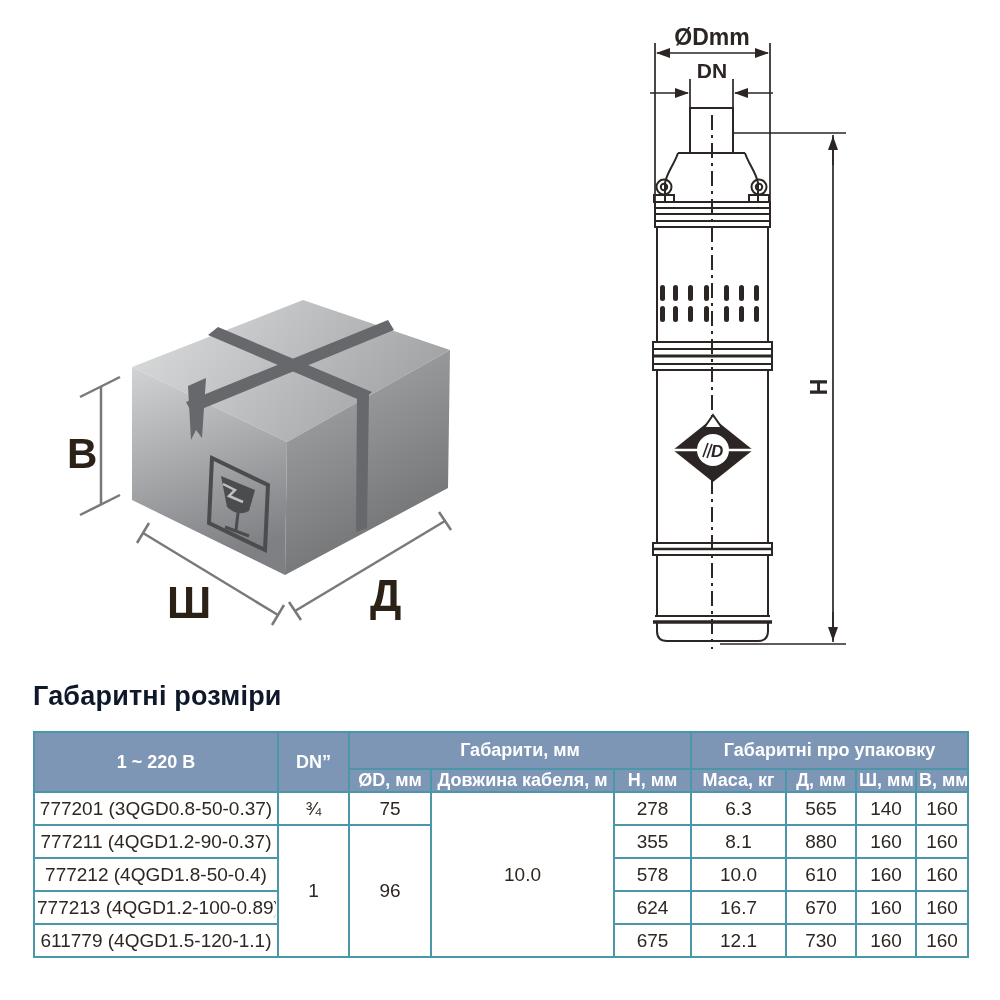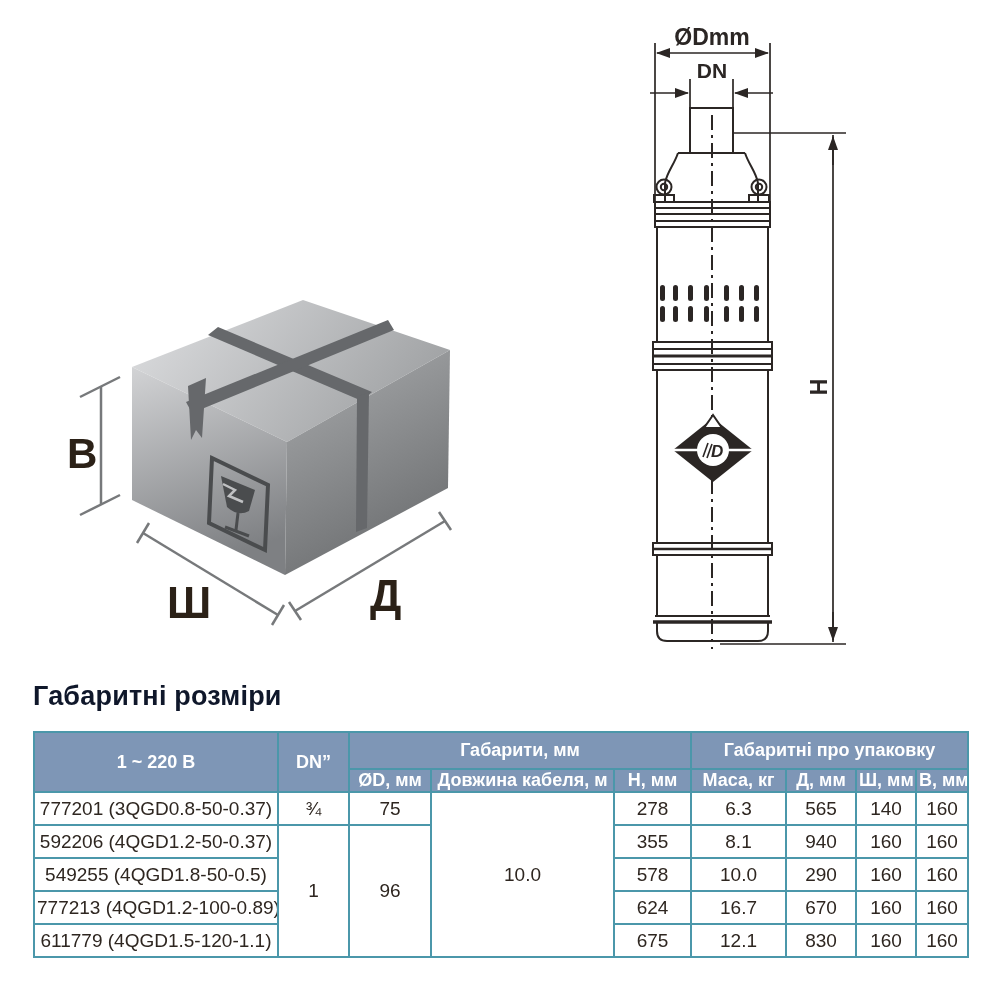--- a/index.html
+++ b/index.html
@@ -20,21 +20,21 @@
     border-collapse:collapse;table-layout:fixed;
   }
   table.spec td{
     border:2px solid #4b97aa;text-align:center;vertical-align:middle;
     padding:0 2px;overflow:hidden;white-space:nowrap;
   }
   table.spec thead td{
     background:#7e96b6;color:#ffffff;font-size:18px;font-weight:bold;
   }
   table.spec tbody td{
-    background:#ffffff;color:#2e2620;font-size:19px;
+    background:#ffffff;color:#2e2620;font-size:19px;border-radius:12px;
   }
   tr.hr1{height:37px;} tr.hr2{height:22px;} tr.br{height:33px;}
   text{font-family:"Liberation Sans",sans-serif;}
   .dimlabel{font-weight:bold;fill:#2b2117;}
   .pumplabel{font-weight:bold;fill:#2b2624;}
 </style>
 </head>
 <body>
 
 <div class="stage">
@@ -230,49 +230,49 @@
         <td>¾</td>
         <td>75</td>
         <td rowspan="5">10.0</td>
         <td>278</td>
         <td>6.3</td>
         <td>565</td>
         <td>140</td>
         <td>160</td>
       </tr>
       <tr class="br">
-        <td>592206 (4QGD1.2-50-0.37)</td>
+        <td>777211 (4QGD1.2-90-0.37)</td>
         <td rowspan="4">1</td>
         <td rowspan="4">96</td>
         <td>355</td>
         <td>8.1</td>
-        <td>940</td>
-        <td>160</td>
-        <td>160</td>
-      </tr>
-      <tr class="br">
-        <td>549255 (4QGD1.8-50-0.5)</td>
+        <td>880</td>
+        <td>160</td>
+        <td>160</td>
+      </tr>
+      <tr class="br">
+        <td>777212 (4QGD1.8-50-0.4)</td>
         <td>578</td>
         <td>10.0</td>
-        <td>290</td>
+        <td>610</td>
         <td>160</td>
         <td>160</td>
       </tr>
       <tr class="br">
         <td>777213 (4QGD1.2-100-0.89)</td>
         <td>624</td>
         <td>16.7</td>
         <td>670</td>
         <td>160</td>
         <td>160</td>
       </tr>
       <tr class="br">
         <td>611779 (4QGD1.5-120-1.1)</td>
         <td>675</td>
         <td>12.1</td>
-        <td>830</td>
+        <td>730</td>
         <td>160</td>
         <td>160</td>
       </tr>
     </tbody>
   </table>
 
 </div>
 
 </body></html>

